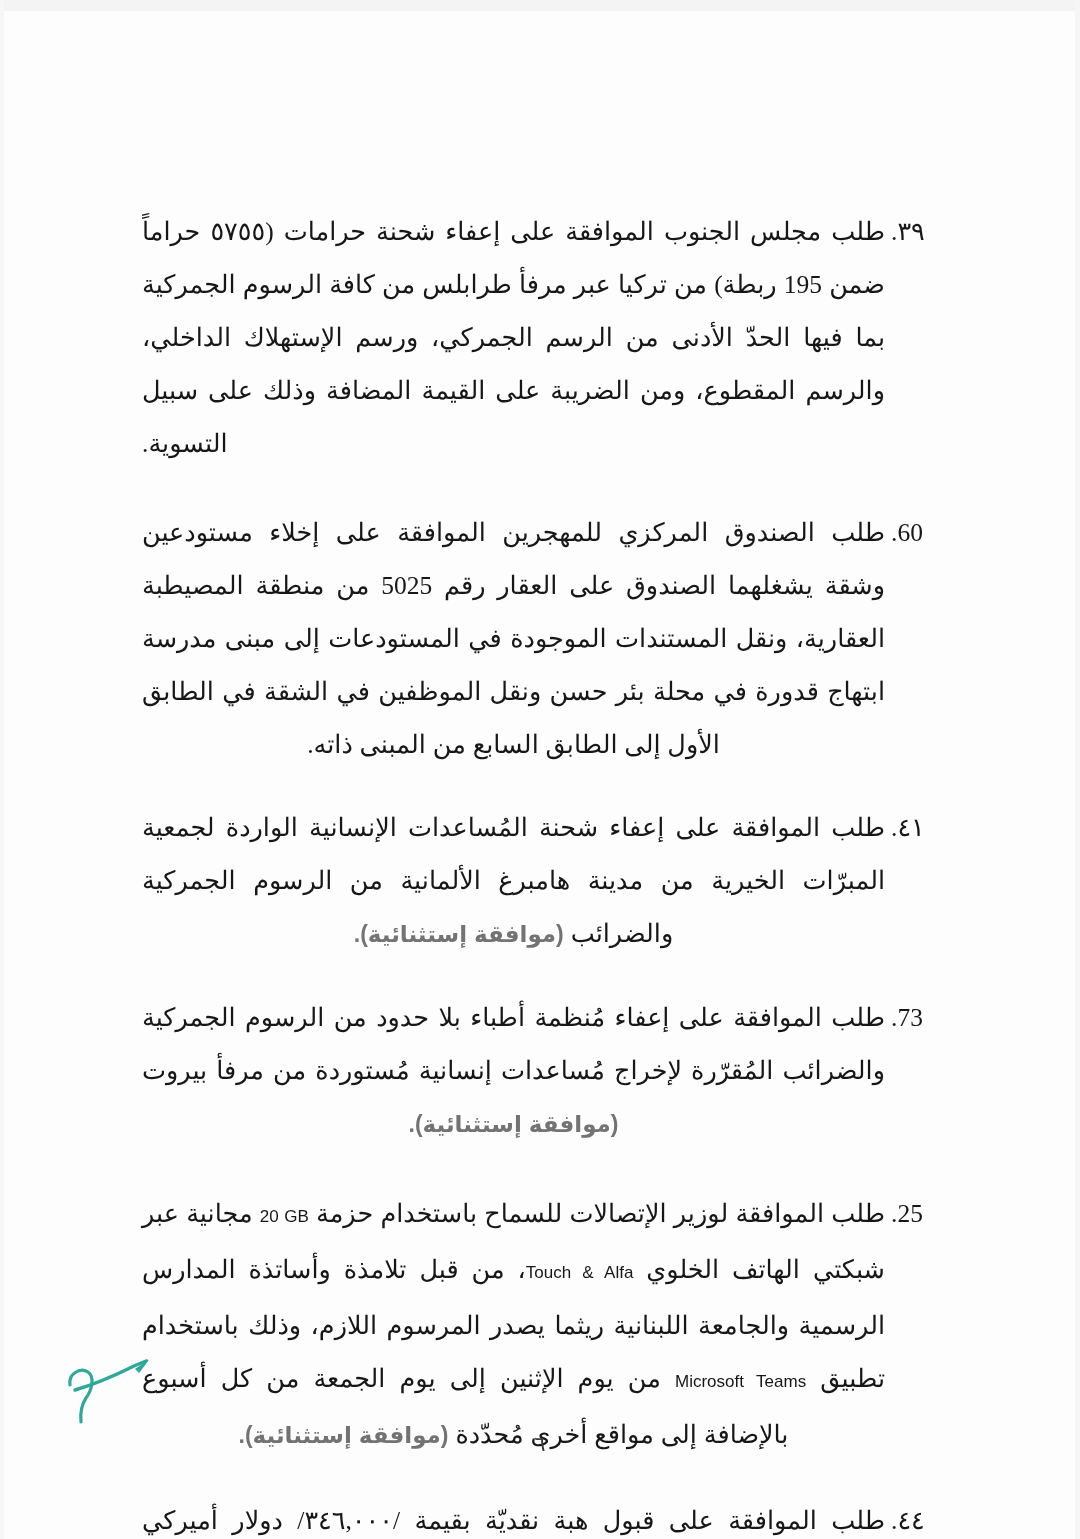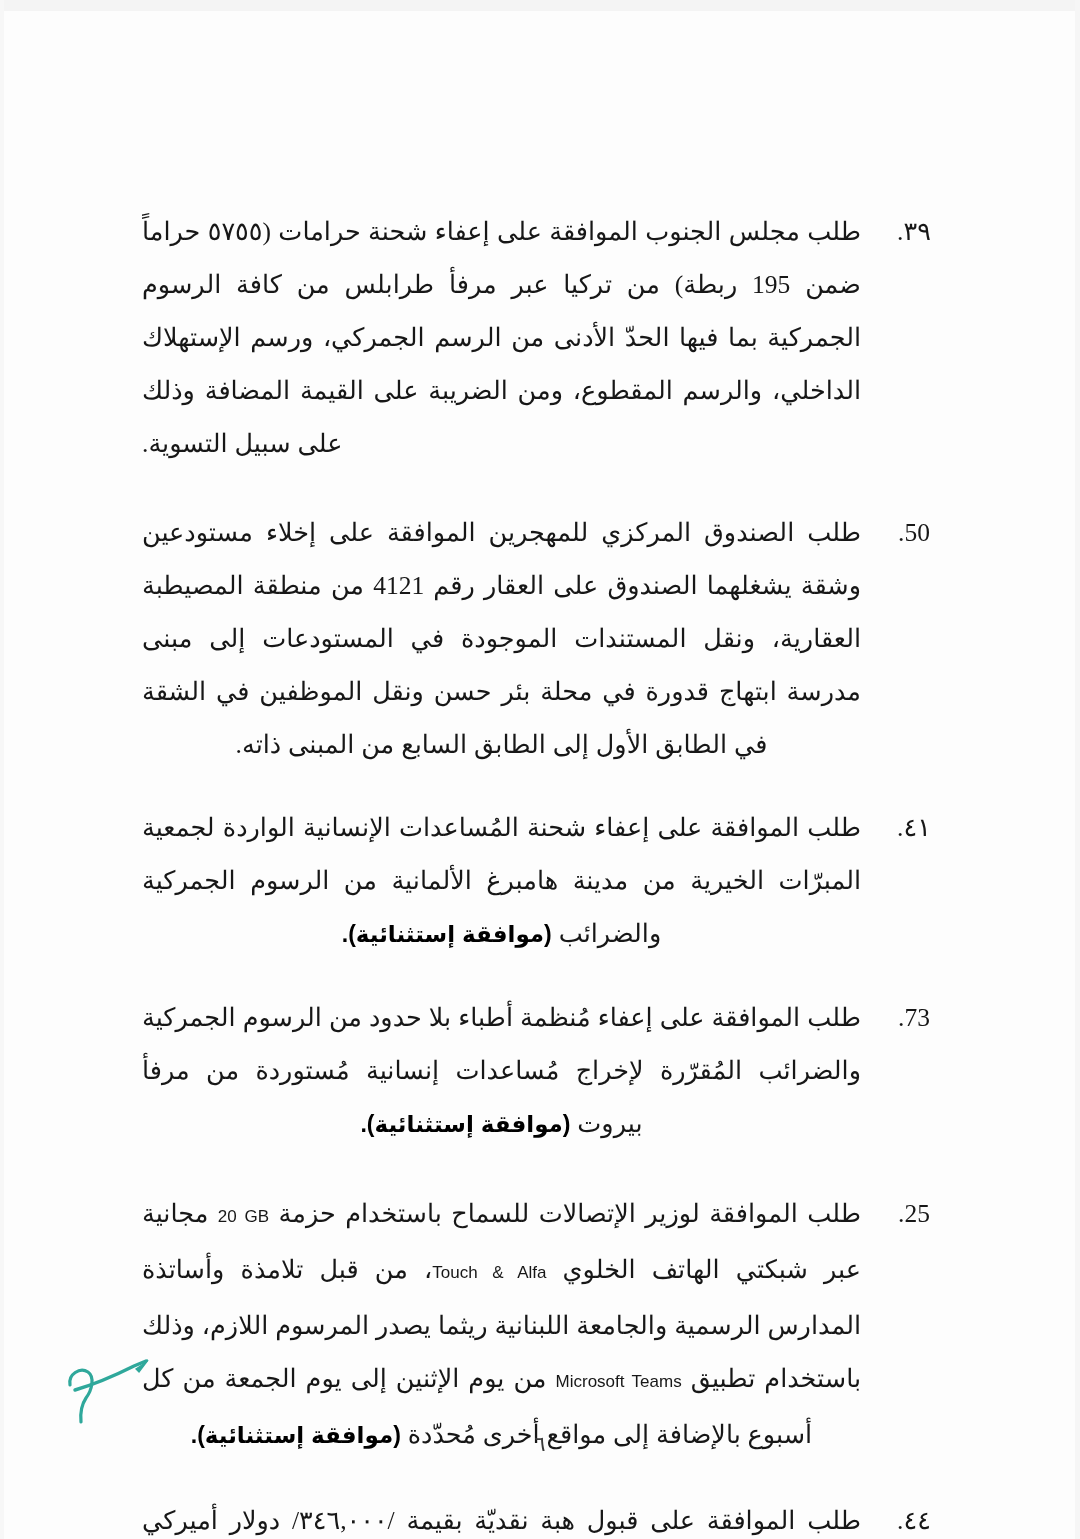--- a/index.html
+++ b/index.html
@@ -54,48 +54,47 @@
 
   .clause {
     display: flex;
     flex-direction: row;
     align-items: flex-start;
     margin-bottom: 34px;
   }
   .clause-number {
     flex: 0 0 auto;
     width: 52px;
-    text-align: center;
+    text-align: left;
     font-size: 25.5px;
     line-height: 53px;
     white-space: nowrap;
     color: #171717;
     padding-left: 6px;
     box-sizing: border-box;
-    margin-left: 24px;
   }
   .clause-text {
     flex: 1 1 auto;
     font-size: 25.5px;
     line-height: 53px;
     text-align: justify;
     text-align-last: center;
     word-spacing: 0.5px;
     color: #171717;
   }
   .clause-text.lastline-right { text-align-last: left; }
 
   .latin {
     font-family: "Liberation Sans", "DejaVu Sans", sans-serif;
     font-size: 17px;
     direction: ltr;
     unicode-bidi: isolate;
   }
   .approval {
-    color: #000000;
+    color: #737373;
     font-weight: bold;
     font-family: "Liberation Sans", "DejaVu Sans", sans-serif;
     font-size: 23px;
     margin-top: 8px;
   }
 
   
   .clause.c39 { margin-bottom: 36px; }
   .clause.c40 { margin-bottom: 30px; }
   .clause.c41 { margin-bottom: 30px; }
@@ -133,22 +132,22 @@
 </div>
 
 <div class="doc-body">
 
   <div class="clause c39">
     <div class="clause-number">٣٩.</div>
     <div class="clause-text lastline-right"><span>طلب مجلس الجنوب الموافقة على إعفاء شحنة حرامات (٥٧٥٥ حراماً ضمن 195 ربطة) من تركيا عبر مرفأ طرابلس من كافة الرسوم الجمركية بما فيها الحدّ الأدنى من الرسم الجمركي، ورسم الإستهلاك الداخلي، والرسم المقطوع، ومن الضريبة على القيمة المضافة وذلك على سبيل التسوية.</span></div>
   </div>
 
   <div class="clause c40">
-    <div class="clause-number">50.</div>
-    <div class="clause-text"><span>طلب الصندوق المركزي للمهجرين الموافقة على إخلاء مستودعين وشقة يشغلهما الصندوق على العقار رقم 4121 من منطقة المصيطبة العقارية، ونقل المستندات الموجودة في المستودعات إلى مبنى مدرسة ابتهاج قدورة في محلة بئر حسن ونقل الموظفين في الشقة في الطابق الأول إلى الطابق السابع من المبنى ذاته.</span></div>
+    <div class="clause-number">60.</div>
+    <div class="clause-text"><span>طلب الصندوق المركزي للمهجرين الموافقة على إخلاء مستودعين وشقة يشغلهما الصندوق على العقار رقم 5025 من منطقة المصيطبة العقارية، ونقل المستندات الموجودة في المستودعات إلى مبنى مدرسة ابتهاج قدورة في محلة بئر حسن ونقل الموظفين في الشقة في الطابق الأول إلى الطابق السابع من المبنى ذاته.</span></div>
   </div>
 
   <div class="clause c41">
     <div class="clause-number">٤١.</div>
     <div class="clause-text"><span>طلب الموافقة على إعفاء شحنة المُساعدات الإنسانية الواردة لجمعية المبرّات الخيرية من مدينة هامبرغ الألمانية من الرسوم الجمركية والضرائب </span><span class="approval">(موافقة إستثنائية).</span></div>
   </div>
 
   <div class="clause c42">
     <div class="clause-number">73.</div>
     <div class="clause-text"><span>طلب الموافقة على إعفاء مُنظمة أطباء بلا حدود من الرسوم الجمركية والضرائب المُقرّرة لإخراج مُساعدات إنسانية مُستوردة من مرفأ بيروت </span><span class="approval">(موافقة إستثنائية).</span></div>

